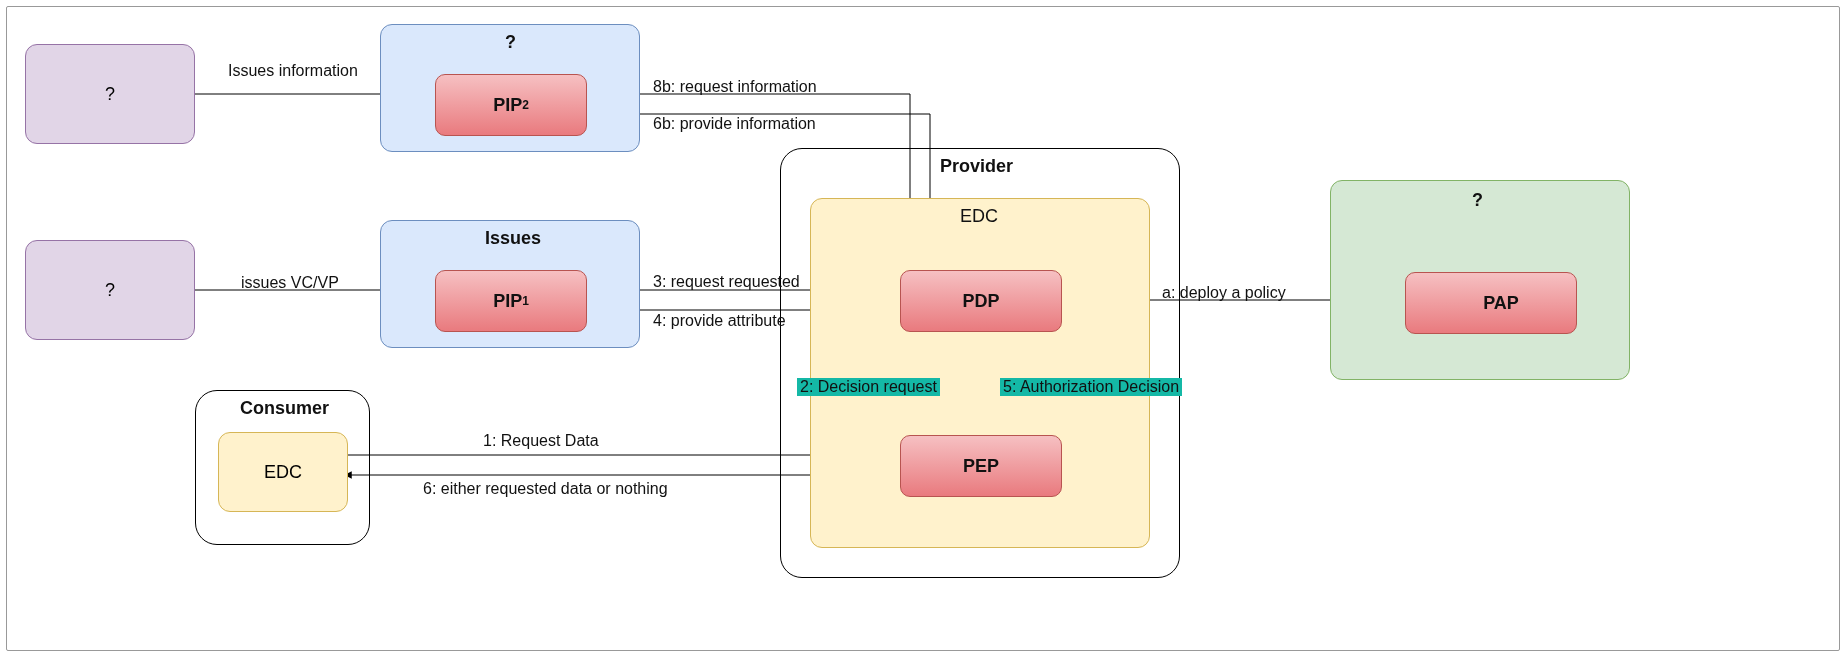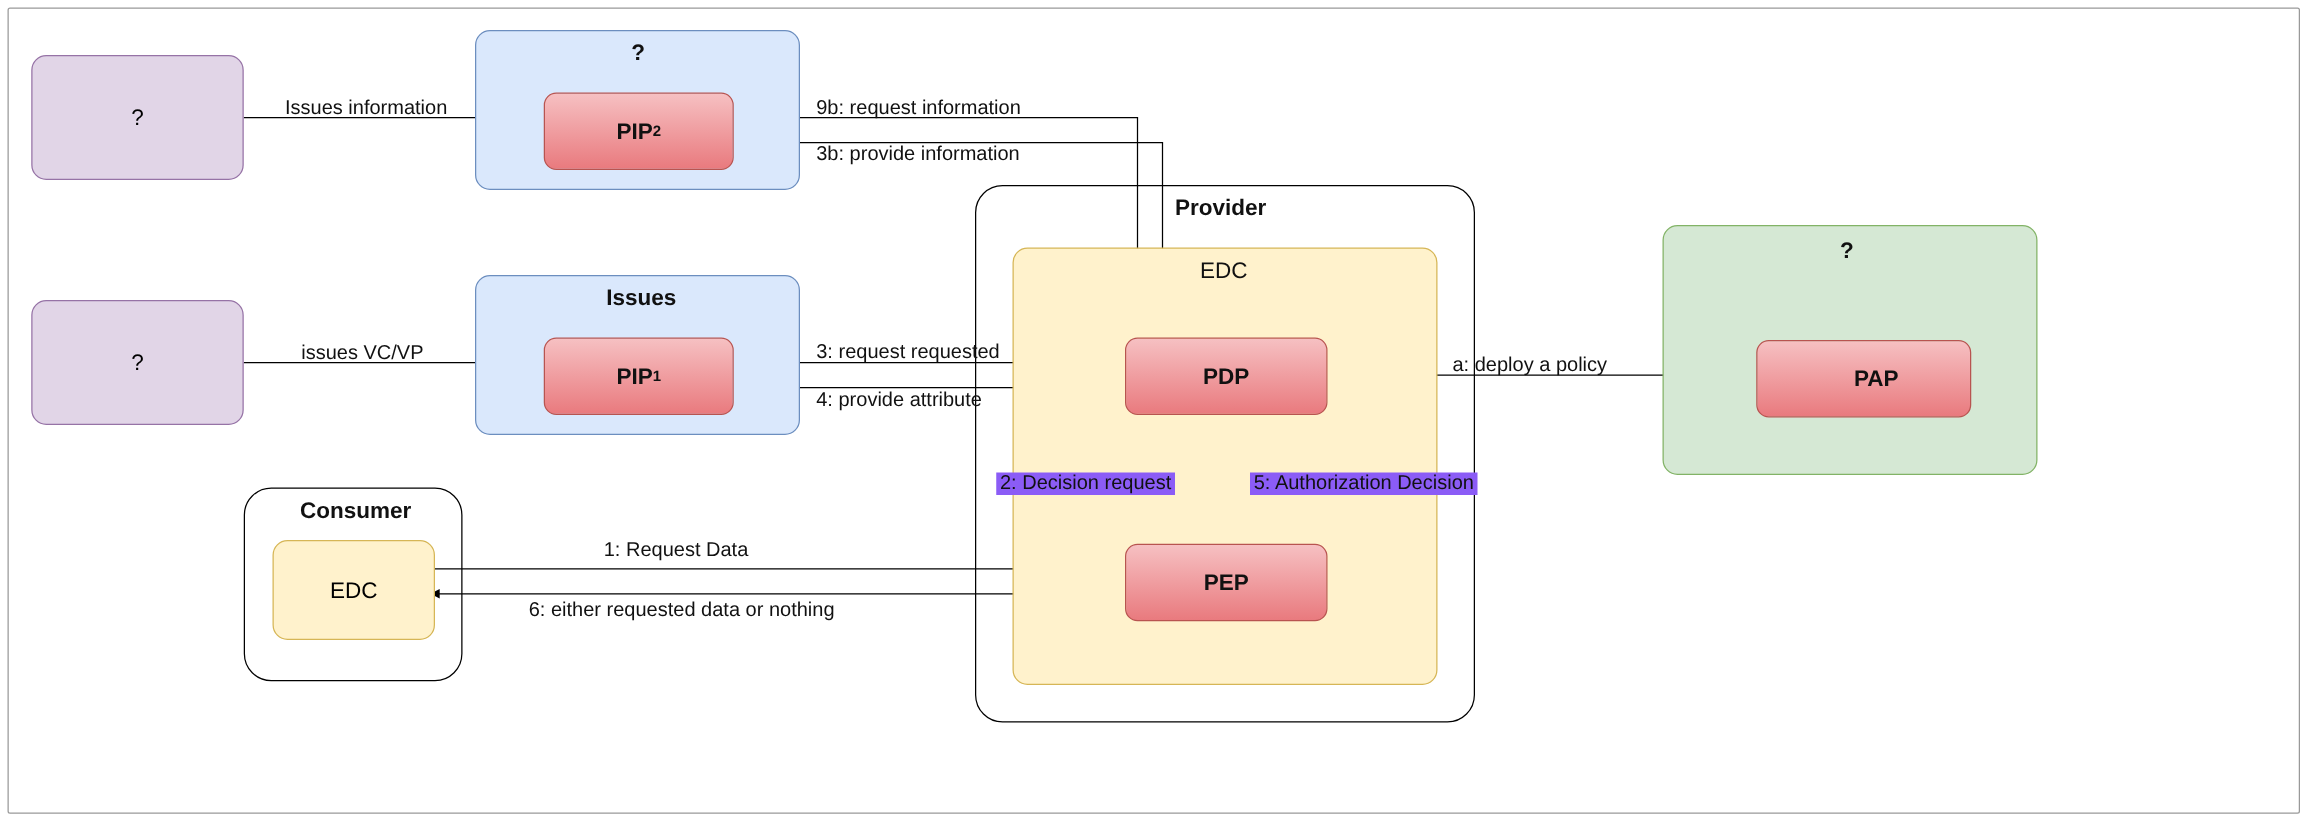--- a/index.html
+++ b/index.html
@@ -64,21 +64,21 @@
     font-weight: bold;
     font-size: 18px;
     color: #111;
   }
   .mod sub { font-size: 12px; font-weight: bold; vertical-align: sub;}
   
   .lbl {
     position: absolute;
     font-size: 16px;
     color: #111;
-    background: #8b5cf6;
+    background: #14b8a6;
     padding: 0 3px;
     white-space: nowrap;
   }
   .lbl.nb { background: transparent; }
   svg.edges {
     position: absolute;
     left: 0; top: 0;
     width: 1847px; height: 658px;
     pointer-events: none;
   }
@@ -159,29 +159,29 @@
   <div class="mod" style="left:900px; top:435px; width:160px;">
     <span>PEP</span>
   </div>
 
   <div class="blk green" style="left:1330px; top:180px; width:300px; height:200px; align-items:flex-start; justify-content:center;"></div>
   <div class="container-title" style="left:1472px; top:190px;">?</div>
   <div class="mod" style="left:1405px; top:272px;padding-left:20px;">
     <span>PAP</span>
   </div>
 
-  <div class="lbl nb" style="left:225px; top:78px;">Issues information</div>
+  <div class="lbl nb" style="left:225px; top:62px;">Issues information</div>
   <div class="lbl nb" style="left:238px; top:274px;text-align:right;">issues VC/VP</div>
 
   <div class="lbl nb" style="left:480px; top:432px;">1: Request Data</div>
   <div class="lbl nb" style="left:420px; top:480px;">6: either requested data or nothing</div>
 
   <div class="lbl" style="left:797px; top:378px;">2: Decision request</div>
   <div class="lbl" style="left:1000px; top:378px;">5: Authorization Decision</div>
 
   <div class="lbl nb" style="left:650px; top:273px;">3: request requested</div>
   <div class="lbl nb" style="left:650px; top:312px;">4: provide attribute</div>
 
-  <div class="lbl nb" style="left:650px; top:78px;">9b: request information</div>
-  <div class="lbl nb" style="left:650px; top:115px;">3b: provide information</div>
+  <div class="lbl nb" style="left:650px; top:78px;">8b: request information</div>
+  <div class="lbl nb" style="left:650px; top:115px;">6b: provide information</div>
 
   <div class="lbl nb" style="left:1130px; top:284px;margin-left:29px;">a: deploy a policy</div>
 </div>
 
 </body></html>

